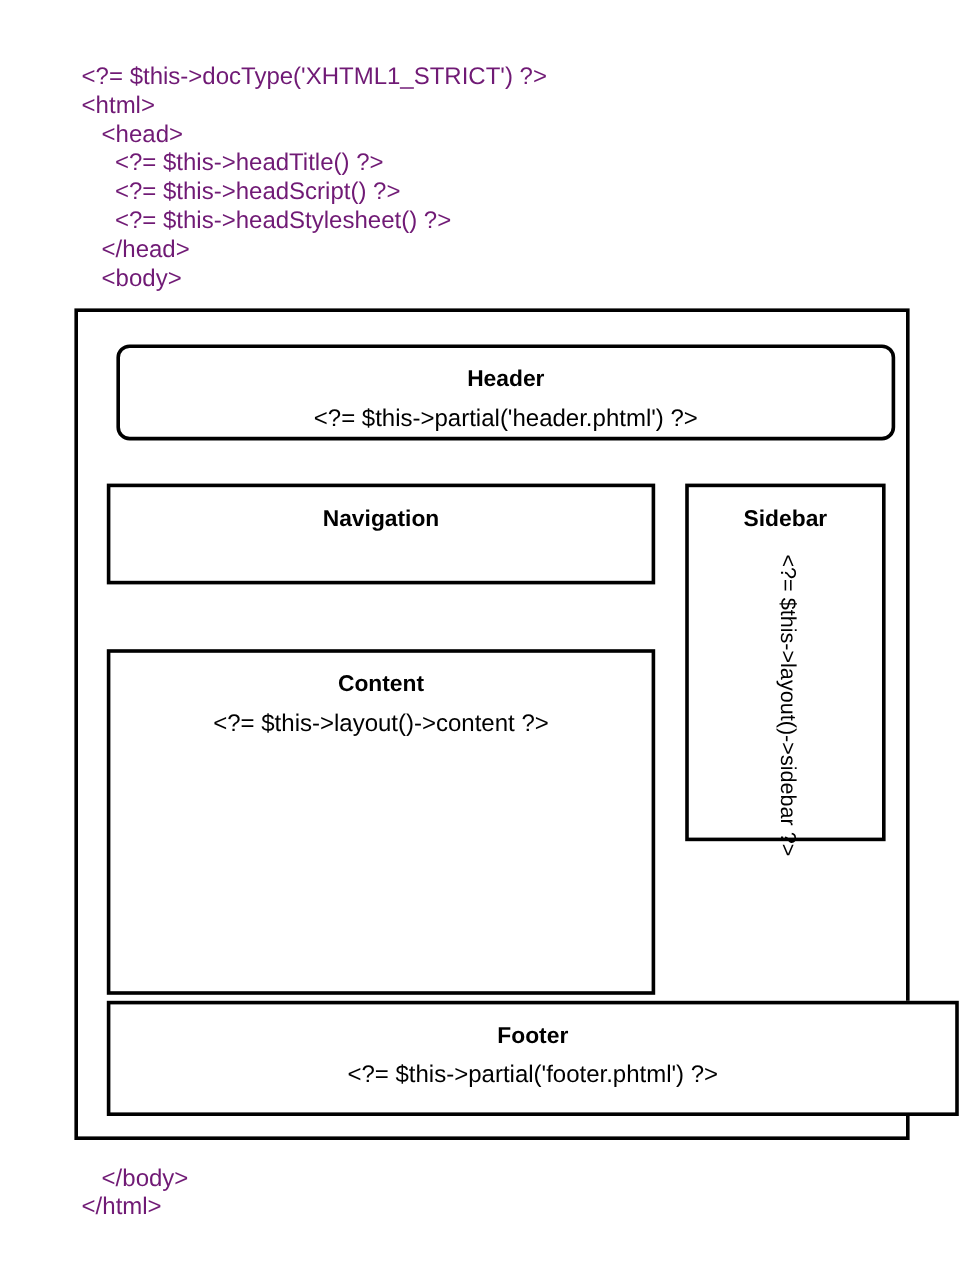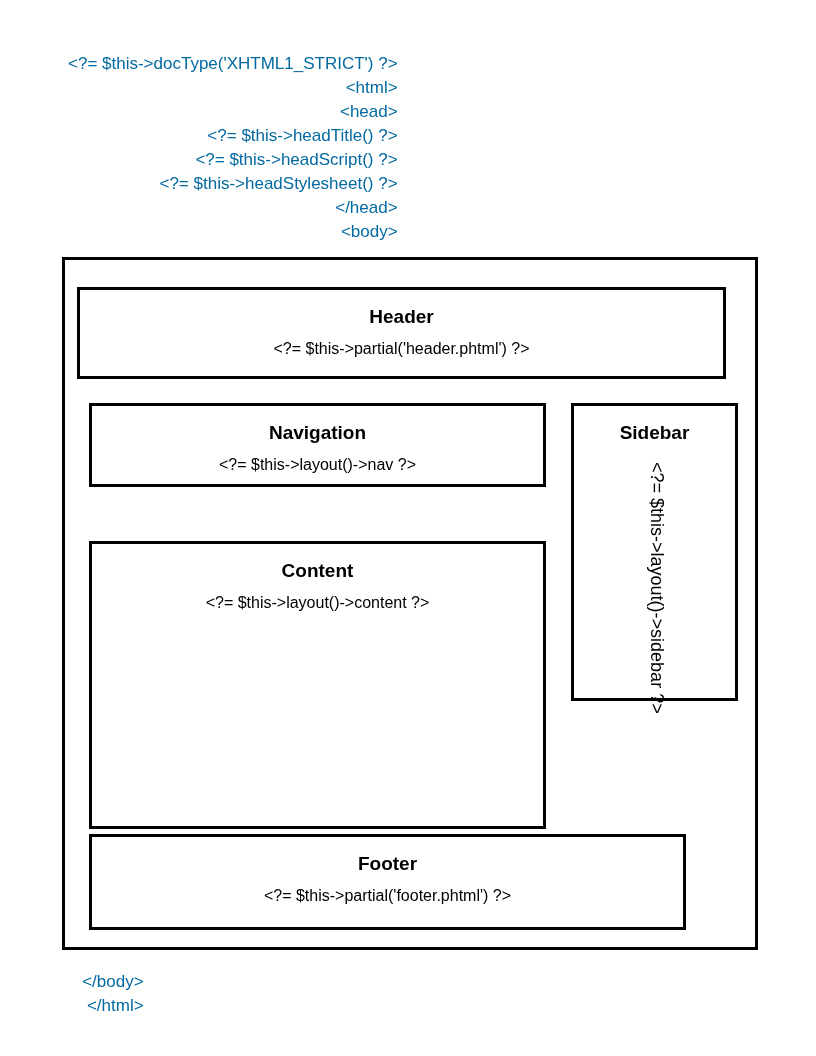--- a/index.html
+++ b/index.html
@@ -14,25 +14,24 @@
     font-family: "Liberation Sans", sans-serif;
     color: #000000;
     overflow: hidden;
   }
 
   
   .code-block {
     position: absolute;
     left: 68px;
     font-family: "Liberation Sans", sans-serif;
-    font-size: 17px;
+    font-size: 20px;
     line-height: 24px;
     white-space: pre;
-    color: #0369a1;
-    text-align: right;
+    color: #701a75;
   }
   #code-top    { top: 52px; }
   #code-bottom { top: 970px; }
 
   
   #layout-frame {
     position: absolute;
     left: 62px;
     top: 257px;
     width: 696px;
@@ -49,31 +48,32 @@
     background: #ffffff;
   }
   .region-title {
     text-align: center;
     font-size: 19px;
     font-weight: bold;
     line-height: 22px;
   }
   .region-code {
     text-align: center;
-    font-size: 16px;
+    font-size: 20px;
     line-height: 22px;
     white-space: pre;
   }
 
   
   #region-header {
-    left: 12px;
+    left: 32px;
     top: 27px;
     width: 649px;
-    height: 92px;
+    height: 80px;
+    border-radius: 11px;
   }
   #region-header .region-title { margin-top: 16px; }
   #region-header .region-code  { margin-top: 10px; }
 
   
   #region-navigation {
     left: 24px;
     top: 143px;
     width: 457px;
     height: 84px;
@@ -116,21 +116,21 @@
     transform: rotate(90deg) translate(0, -0.62em);
     white-space: pre;
     font-size: 18px;
     line-height: 1;
   }
 
   
   #region-footer {
     left: 24px;
     top: 574px;
-    width: 597px;
+    width: 710px;
     height: 96px;
   }
   #region-footer .region-title { margin-top: 16px; }
   #region-footer .region-code  { margin-top: 10px; }
 </style>
 </head>
 <body>
 
 <div class="code-block" id="code-top">&lt;?= $this-&gt;docType('XHTML1_STRICT') ?&gt;
 &lt;html&gt;
@@ -143,21 +143,20 @@
 
 <div id="layout-frame">
 
   <div class="region" id="region-header">
     <div class="region-title">Header</div>
     <div class="region-code">&lt;?= $this-&gt;partial('header.phtml') ?&gt;</div>
   </div>
 
   <div class="region" id="region-navigation">
     <div class="region-title">Navigation</div>
-    <div class="region-code">&lt;?= $this-&gt;layout()-&gt;nav ?&gt;</div>
   </div>
 
   <div class="region" id="region-content">
     <div class="region-title">Content</div>
     <div class="region-code">&lt;?= $this-&gt;layout()-&gt;content ?&gt;</div>
   </div>
 
   <div class="region" id="region-sidebar">
     <div class="region-title">Sidebar</div>
     <div class="sidebar-rotated-wrap">

